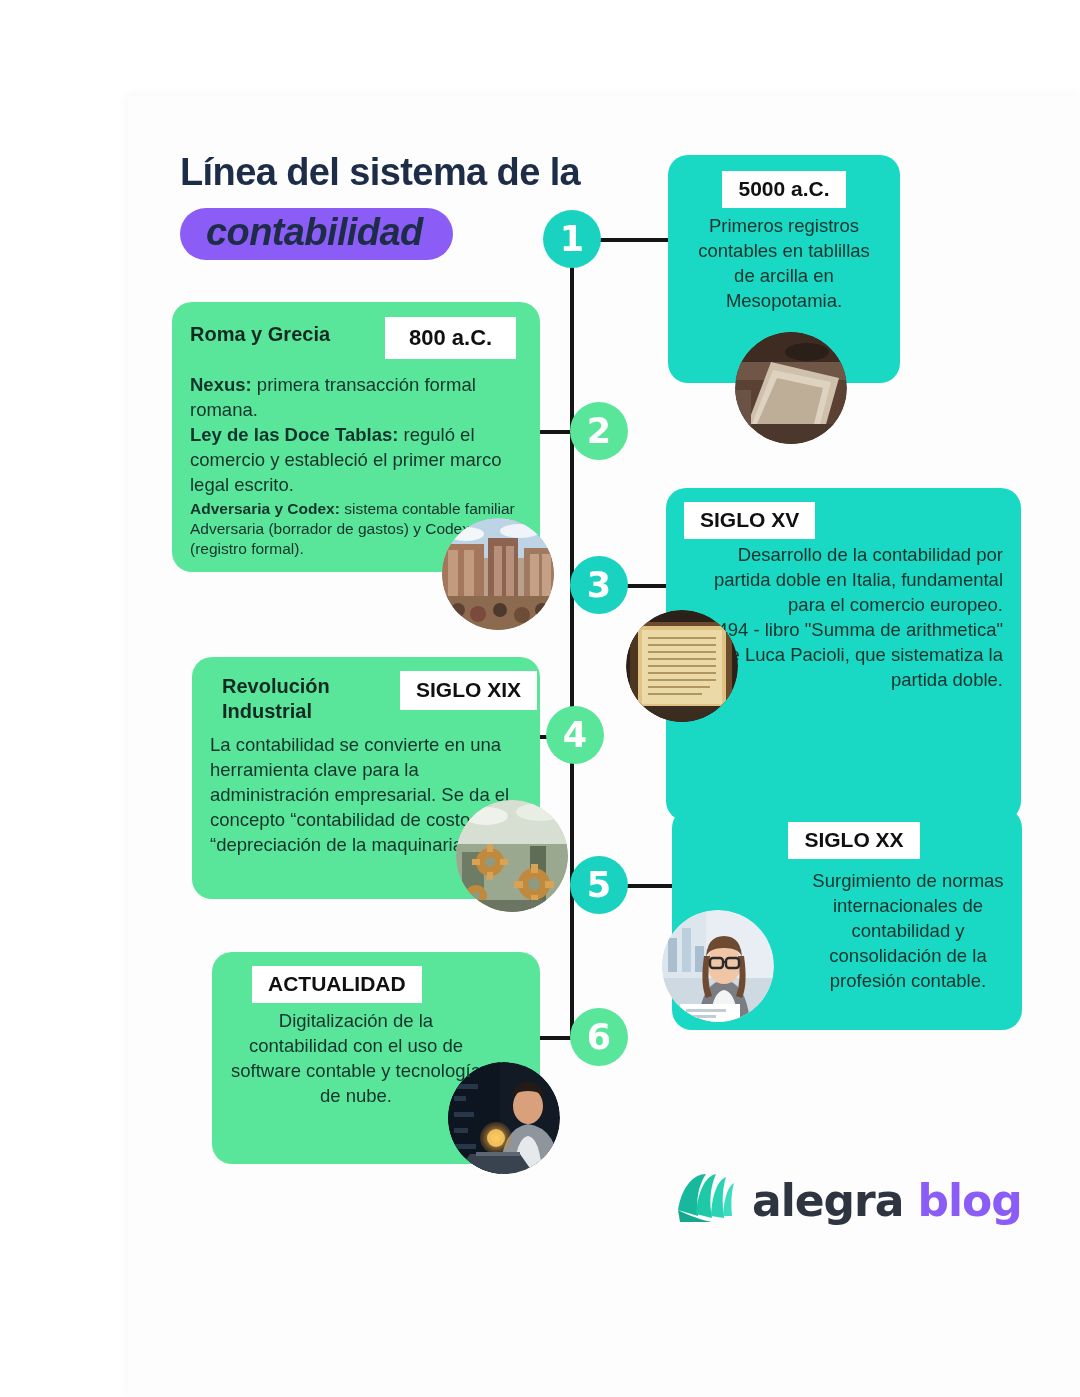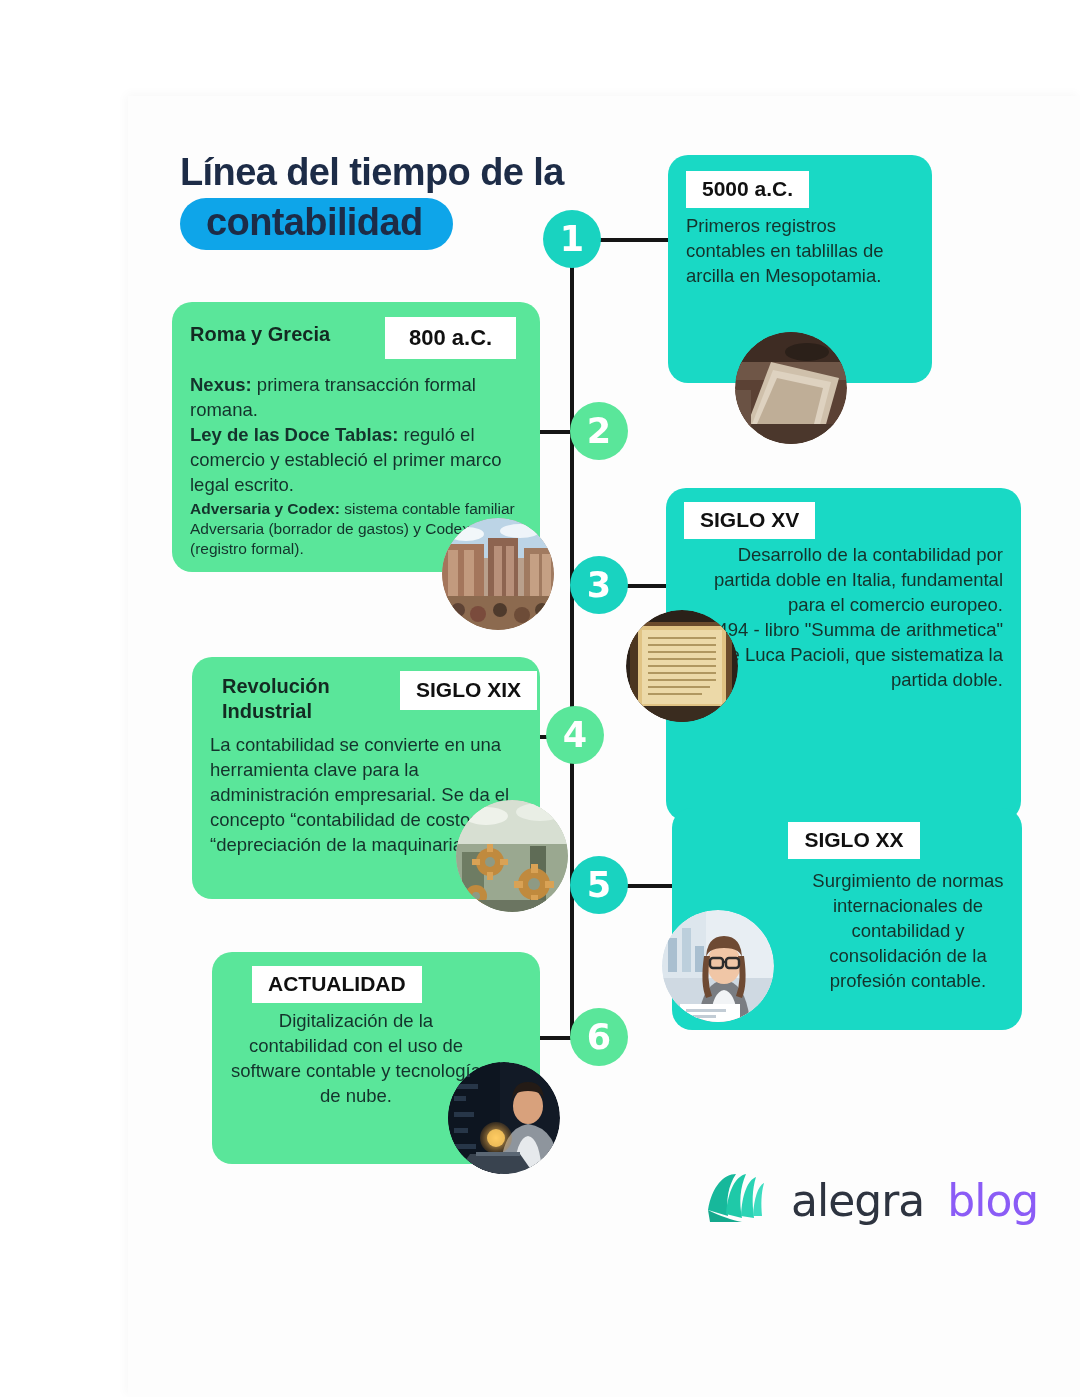--- a/index.html
+++ b/index.html
@@ -38,24 +38,25 @@
   .title-line1 {
     font-size: 38px;
     font-weight: 700;
     color: #1d2c47;
     letter-spacing: -0.6px;
     line-height: 1.08;
     white-space: nowrap;
   }
   .title-line2-wrap {
     display: inline-block;
-    margin-top: 5px;
-    background: #0ea5e9;
+    margin-top: 15px;
+    background: #8b5cf6;
     border-radius: 30px;
     padding: 3px 30px 6px 26px;
+    font-style: italic;
   }
   .title-line2 {
     font-size: 38px;
     font-weight: 700;
     color: #1d2c47;
     letter-spacing: -0.6px;
     line-height: 1.12;
     white-space: nowrap;
   }
 
@@ -135,25 +136,26 @@
     position: absolute;
     border-radius: 50%;
     overflow: hidden;
     z-index: 5;
   }
   .photo svg { display: block; }
 
   
   #logo {
     position: absolute;
-    left: 706px;
+    left: 676px;
     top: 1172px;
     display: flex;
     align-items: center;
-    gap: 23px;
+    gap: 14px;
+    font-weight: bold;
   }
   .logo-word {
     font-size: 44px;
     letter-spacing: -1px;
     color: #2e3440;
     font-family: "DejaVu Sans", sans-serif;
   }
   .logo-word2 {
     font-size: 44px;
     letter-spacing: -1px;
@@ -161,21 +163,21 @@
     font-family: "DejaVu Sans", sans-serif;
   }
 </style>
 </head>
 <body>
 
 <div id="page">
   <div id="sheet"></div>
 
   <div id="title-block">
-    <div class="title-line1">Línea del tiempo de la</div>
+    <div class="title-line1">Línea del sistema de la</div>
     <div class="title-line2-wrap">
       <div class="title-line2">contabilidad</div>
     </div>
   </div>
 
   <div id="spine"></div>
 
   <div class="connector" style="left:598px; top:238px; width:72px;"></div>
   <div class="connector" style="left:522px; top:430px; width:52px;"></div>
   <div class="connector" style="left:626px; top:584px; width:46px;"></div>
@@ -183,21 +185,21 @@
   <div class="connector" style="left:626px; top:884px; width:48px;"></div>
   <div class="connector" style="left:528px; top:1036px; width:46px;"></div>
 
   <div class="node teal" style="left:543px; top:210px;">1</div>
   <div class="node green" style="left:570px; top:402px;">2</div>
   <div class="node teal" style="left:570px; top:556px;">3</div>
   <div class="node green" style="left:546px; top:706px;">4</div>
   <div class="node teal" style="left:570px; top:856px;">5</div>
   <div class="node green" style="left:570px; top:1008px;">6</div>
 
-  <div class="card teal" style="left:668px; top:155px; width:264px; height:228px; padding:16px 18px 0 18px; text-align:left;">
+  <div class="card teal" style="left:668px; top:155px; width:232px; height:228px; padding:16px 18px 0 18px; text-align:center;">
     <span class="tag">5000 a.C.</span>
     <div class="card-body" style="margin-top:6px;">Primeros registros contables en tablillas de arcilla en Mesopotamia.</div>
   </div>
   <div class="photo" style="left:735px; top:332px; width:112px; height:112px;">
     <svg width="112" height="112" viewBox="0 0 112 112">
       <defs>
           <clipPath id="c1">
             <circle cx="56" cy="56" r="56"></circle>
           </clipPath>
         </defs>

